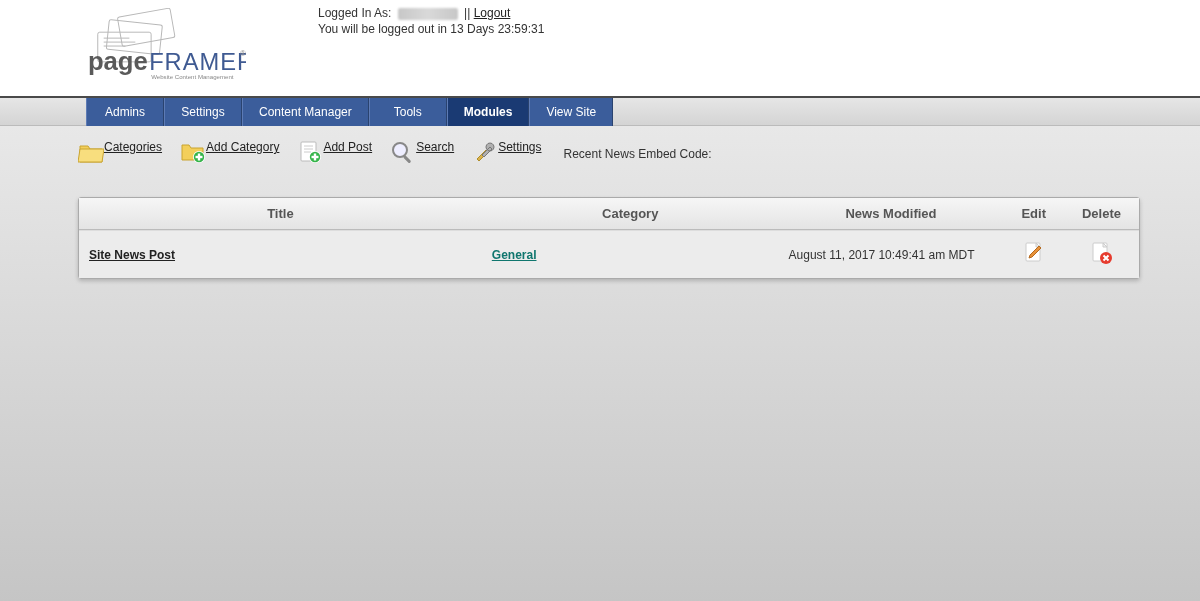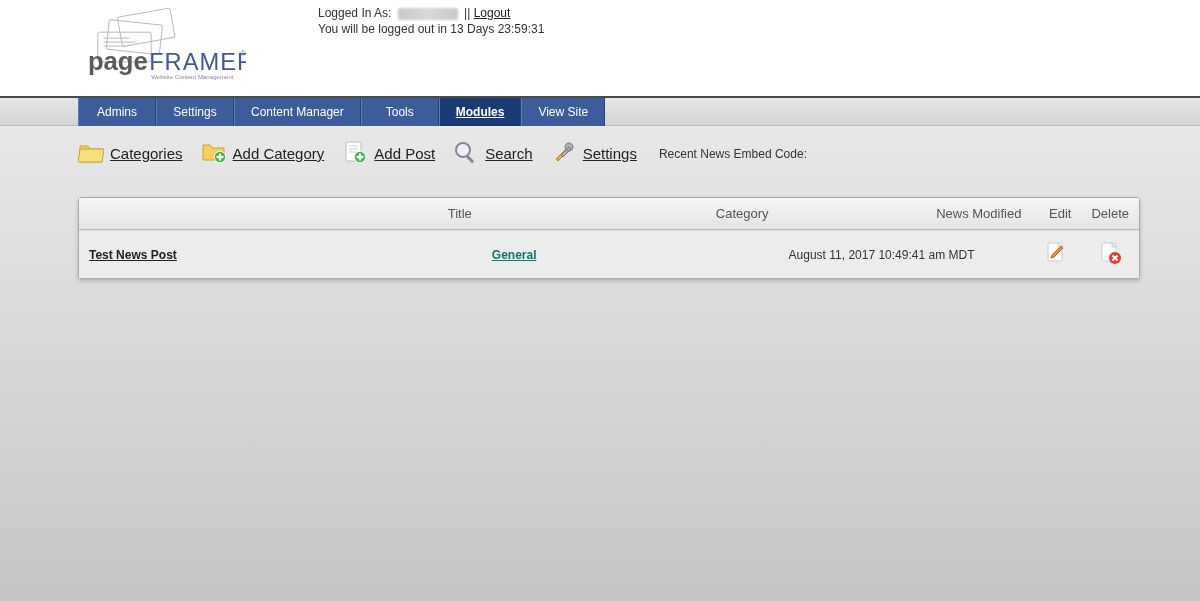--- a/index.html
+++ b/index.html
@@ -42,57 +42,57 @@
 .nav-wrap {
   background: linear-gradient(#e6e6e6,#d4d4d4);
   border-top: 2px solid #4a4a4a;
   border-bottom: 1px solid #bbb;
   height: 30px;
   padding-left: 78px;
 }
 .nav {
   display:flex;
   height: 28px;
+  margin-left: 8px;
 }
 .nav .tab {
   background: #3b5d9b;
   color:#fff;
   font-size:12px;
   display:flex; align-items:center; justify-content:center;
   padding: 0 16px;
   border-right:1px solid #2a436f;
   border-left:1px solid #5d7bb5;
   cursor:pointer;
   min-width: 78px;
 }
 .nav .tab.active {
   background: #1a3a73;
   font-weight:bold;
-  text-decoration:underline;
 }
 .page-body {
   background: linear-gradient(#e8e8e8,#c5c5c5);
   min-height: 476px;
   padding: 14px 60px 30px 78px;
 }
 .page-title {
   color: #49628e;
   font-size: 26px;
   font-weight: normal;
   margin-bottom: 22px;
 }
 .toolbar {
   display:flex;
   align-items:center;
   gap: 18px;
   margin-bottom: 30px;
 }
 .tb-item {
-  display:flex; align-items:center; gap:6px;
-  font-size:15px;
+  display:flex; align-items:flex-start; 
+  font-size:12px;
   color:#222;
 }
 .tb-item a { color:#222; text-decoration: underline; cursor:pointer; }
 .embed-label { font-size:12px; color:#333; margin-left: 4px; }
 .embed-input {
   border: 1.5px solid #3b5d9b;
   border-radius: 4px;
   padding: 4px 6px;
   width: 158px;
   font-size: 12px;
@@ -103,25 +103,25 @@
 .data-table {
   width: 100%;
   border: 1px solid #aaa;
   border-radius: 3px;
   background: linear-gradient(#f2f2f2,#e0e0e0);
   box-shadow: 0 2px 4px rgba(0,0,0,0.2);
   border-collapse: separate;
   border-spacing:0;
 }
 .data-table th {
-  text-align:right;
+  text-align:center;
   font-size:13px;
   color:#555;
-  font-weight:normal;
-  padding: 8px 10px;
+  font-weight:bold;
+  padding: 8px 18px;
   border-bottom: 1px solid #bbb;
   background: linear-gradient(#f6f6f6,#e4e4e4);
 }
 .data-table td {
   padding: 10px 10px;
   font-size:12px;
   color:#333;
   border-top:1px solid #ddd;
   background: #ececec;
 }
@@ -247,21 +247,21 @@
       <tr>
         <th style="width:38%">Title</th>
         <th style="width:28%">Category</th>
         <th>News Modified</th>
         <th class="edit-col">Edit</th>
         <th class="delete-col">Delete</th>
       </tr>
     </thead>
     <tbody>
       <tr>
-        <td class="title-cell"><a href="#">Test News Post</a></td>
+        <td class="title-cell"><a href="#">Site News Post</a></td>
         <td class="cat-cell"><a href="#">General</a></td>
         <td>August 11, 2017 10:49:41 am MDT</td>
         <td class="edit-cell">
           <span class="icon" style="cursor:pointer;">
             <svg width="24" height="24" viewBox="0 0 24 24">
               <rect x="4" y="2" width="14" height="18" rx="1" fill="#fff" stroke="#ccc"></rect>
               <path d="M14 2 L18 6 L14 6 Z" fill="#eee" stroke="#ccc"></path>
               <path d="M8 14 L17 5 L19 7 L10 16 L7 17 Z" fill="#e8923a" stroke="#b56a1f"></path>
             </svg>
           </span>

